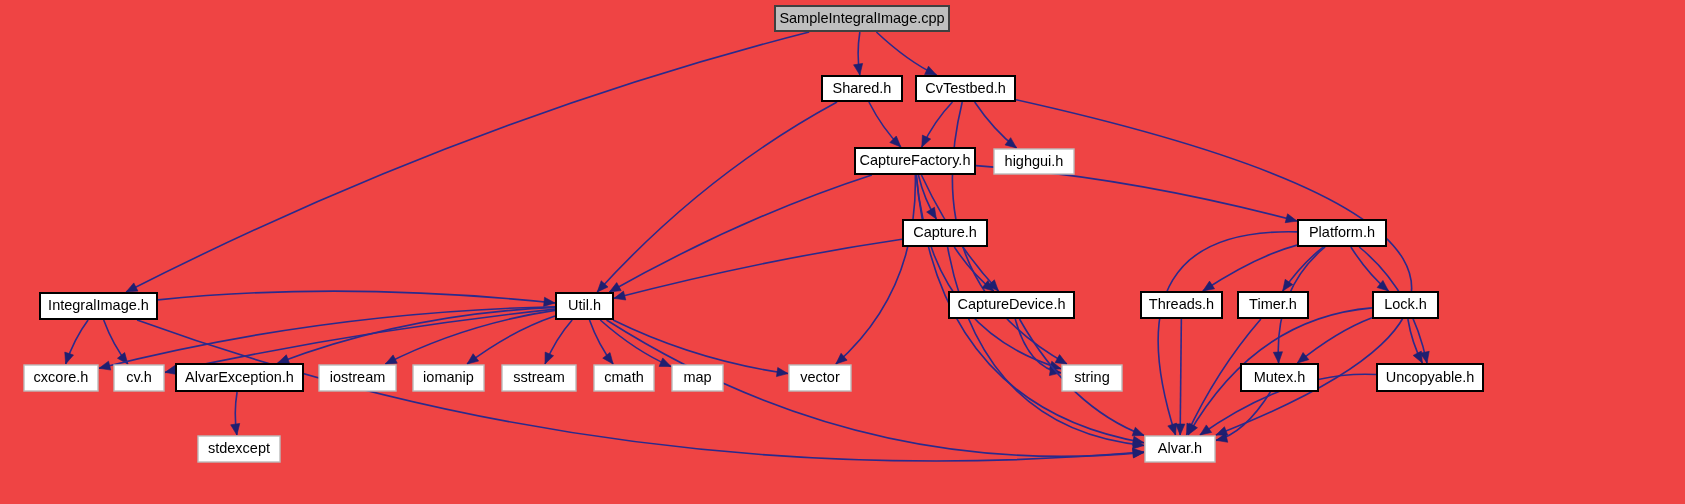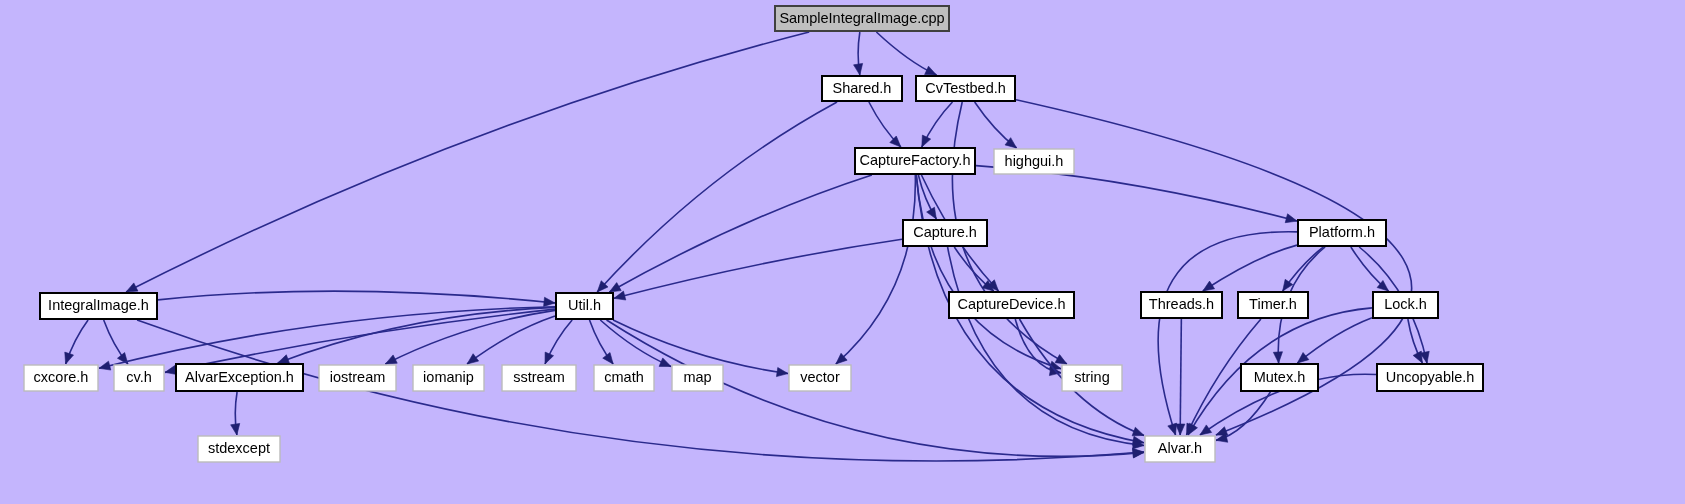--- a/index.html
+++ b/index.html
@@ -4,21 +4,21 @@
 <style>
   html, body {
     margin: 0;
     padding: 0;
     background: #ffffff;
   }
   #graph-root {
     position: relative;
     width: 1685px;
     height: 504px;
-    background: #c4b5fd;
+    background: #ef4444;
     font-family: "Liberation Sans", sans-serif;
   }
   svg#dep-graph {
     display: block;
     width: 1685px;
     height: 504px;
   }
   .edge-path {
     fill: none;
     stroke: #2a2a8c;

